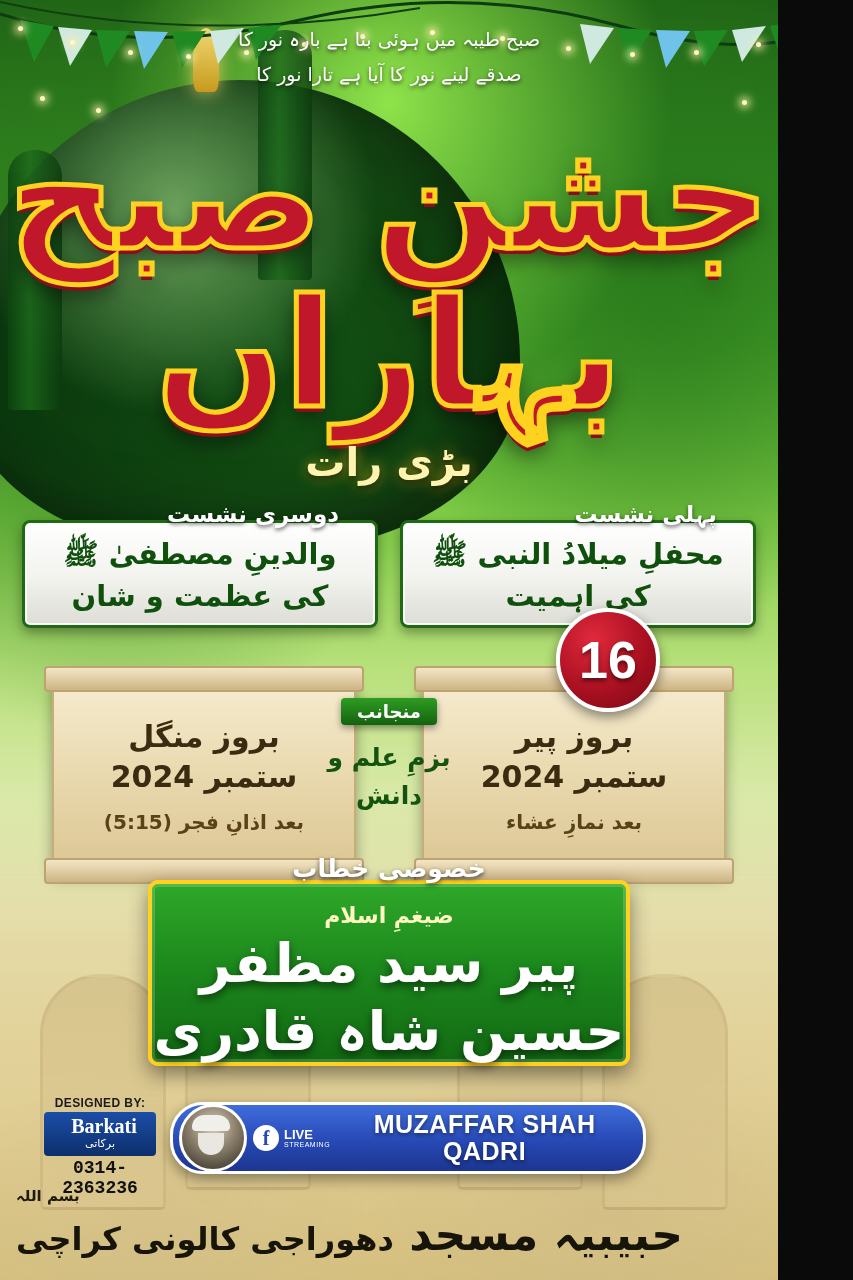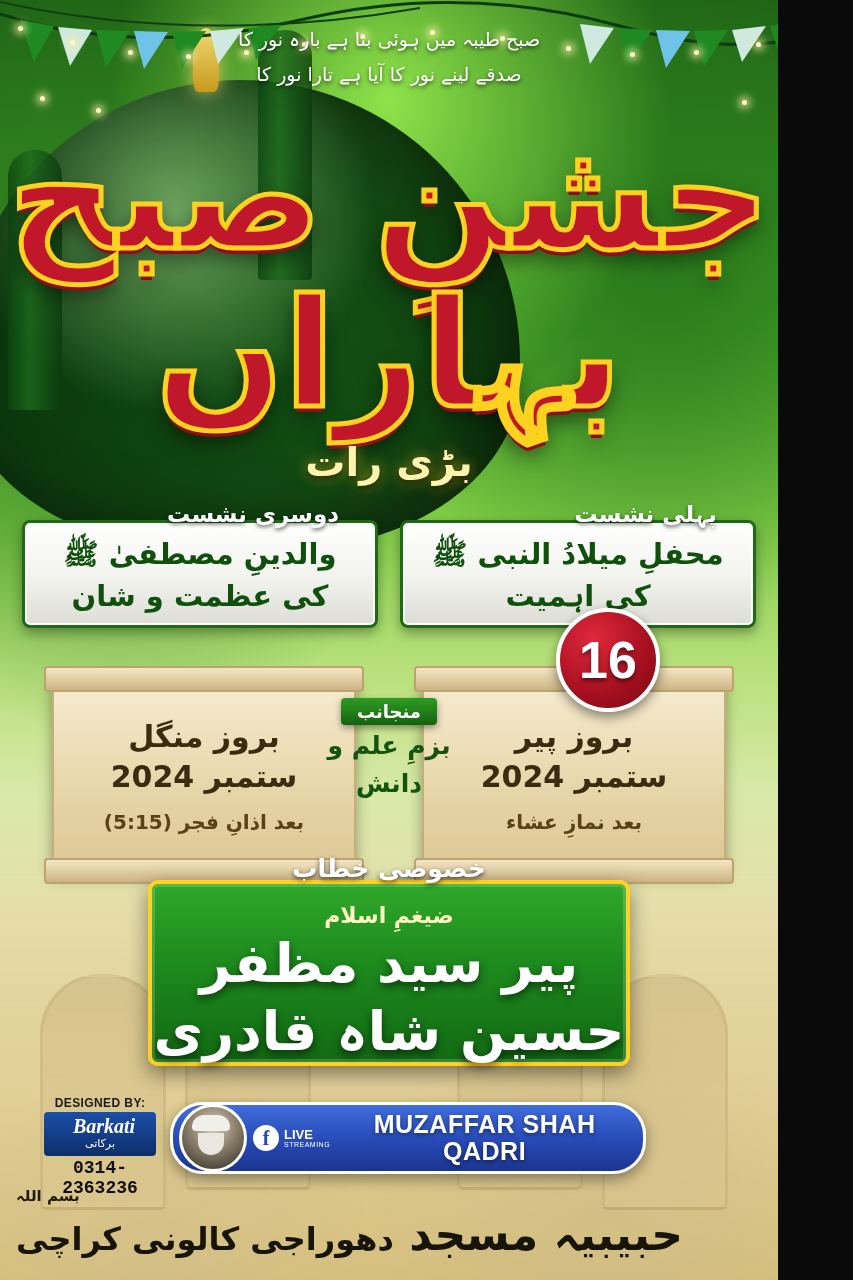--- a/index.html
+++ b/index.html
@@ -274,21 +274,21 @@
     background: linear-gradient(180deg,#2e9c22,#14620f);
     color: #fff;
     font-family: "DejaVu Sans", sans-serif;
     font-size: 18px;
     font-weight: bold;
     padding: 3px 16px;
     border-radius: 4px;
     box-shadow: 0 3px 7px rgba(0,0,0,.4);
   }
   .tag-text {
-    margin-top: 2px;
+    margin-top: 14px;
     font-family: "DejaVu Sans", sans-serif;
     font-size: 25px;
     font-weight: bold;
     color: #15540f;
     line-height: 1.5;
   }
 
   
   .speaker-panel {
     position: absolute;
@@ -346,21 +346,20 @@
   .designer-logo {
     margin-top: 2px;
     background: linear-gradient(180deg,#1b4ea8,#0d2f6b);
     border-radius: 4px;
     padding: 4px 0 6px;
     color: #ffffff;
   }
   .designer-logo .brand {
     font-family: "Liberation Serif", serif;
     font-size: 20px;
-    font-style: italic;
     font-weight: bold;
     line-height: 1.05;
     padding-left: 8px;
   }
   .designer-logo .brand-ur {
     font-family: "DejaVu Sans", sans-serif;
     font-size: 11px;
   }
   .designer-phone {
     font-family: Liberation Mono, monospace;

